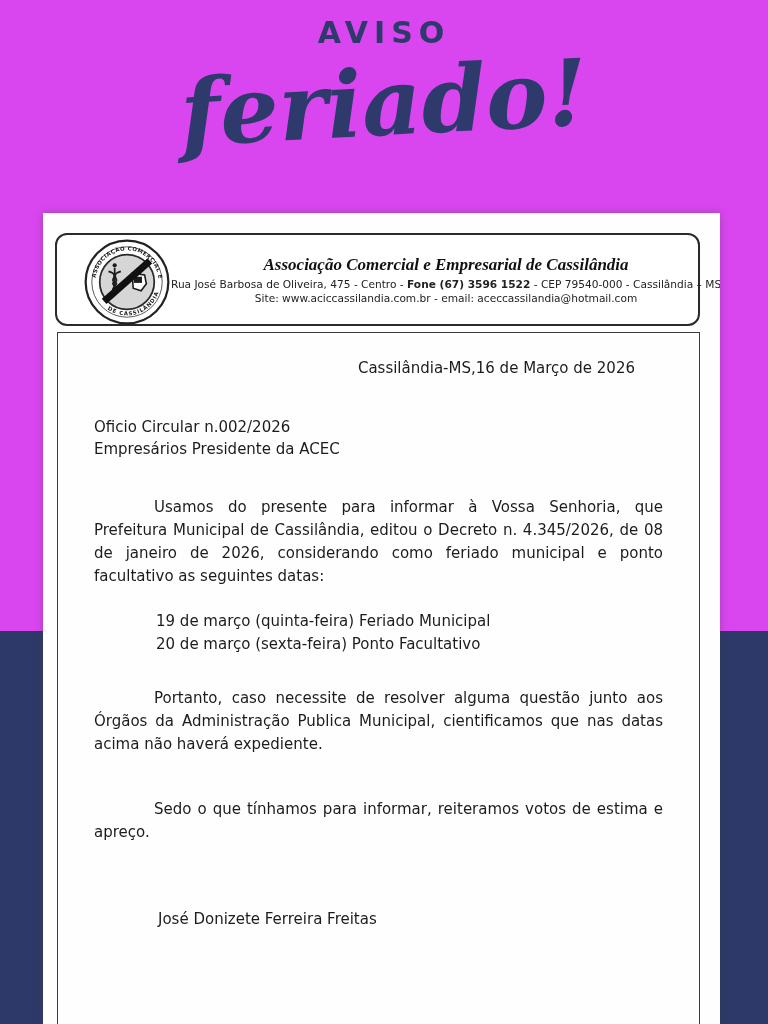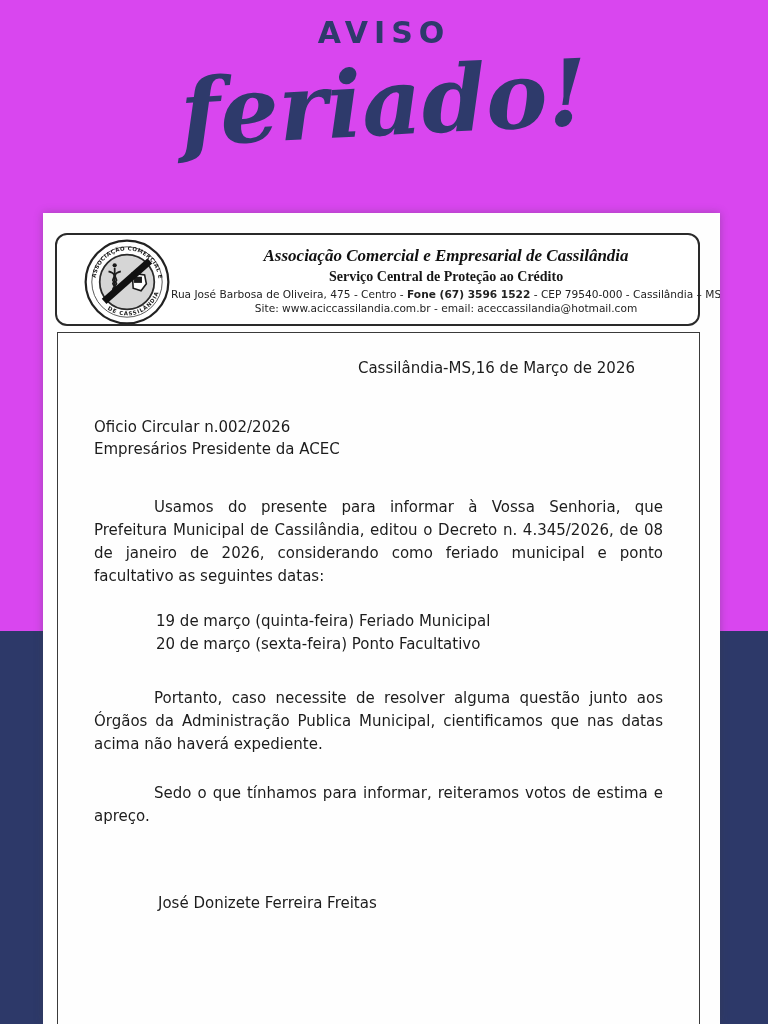--- a/index.html
+++ b/index.html
@@ -58,21 +58,21 @@
     border:1.5px solid #3a3a3a;border-bottom:none;
     font-size:15px;line-height:23px;
   }
   .content{padding:24px 36px 0 36px;}
   .date-line{text-align:right;padding-right:28px;}
   .ref-block{margin-top:36px;line-height:22px;}
   .salutation{margin-top:54px;margin-left:64px;}
   .para{margin-top:36px;text-align:justify;text-indent:60px;}
   .holidays{margin-top:22px;margin-left:62px;font-weight:normal;line-height:23px;}
   .para2{margin-top:31px;text-align:justify;text-indent:60px;}
-  .para3{margin-top:26px;text-align:justify;text-indent:60px;}
+  .para3{margin-top:42px;text-align:justify;text-indent:60px;}
   .signature{margin-top:64px;margin-left:64px;line-height:23px;}
   .sig-title{margin-left:25px;}
 </style>
 </head>
 <body>
 
 <div class="stage">
 
   <div class="navy-band"></div>
 
@@ -105,21 +105,20 @@
           <path d="M 43,38 C 29,42 43,48 36,50 C 29,52 43,58 36,60"></path>
         </g>
         <g>
           <path d="M 56,40 L 70,42 L 72,52 L 66,60 L 57,57 Z" fill="#ffffff" stroke="#1b1b1b" stroke-width="1.8"></path>
           <rect x="58" y="44" width="9" height="7" fill="#1b1b1b"></rect>
         </g>
         <line x1="24" y1="72" x2="76" y2="26" stroke="#111" stroke-width="8"></line>
       </svg>
       <div class="lh-text">
         <div class="org-name">Associação Comercial e Empresarial de Cassilândia</div>
-        <div class="org-subtitle">Serviço Central de Proteção ao Crédito</div>
         <div class="org-address"><span>Rua José Barbosa de Oliveira, 475 - Centro - </span><b>Fone (67) 3596 1522</b><span> - CEP 79540-000 - Cassilândia – MS</span></div>
         <div class="org-contact">Site: www.aciccassilandia.com.br  - email: aceccassilandia@hotmail.com</div>
       </div>
     </div>
 
     <div class="body-frame">
       <div class="content">
 
         <div class="date-line">Cassilândia-MS,16 de Março de 2026</div>
 

